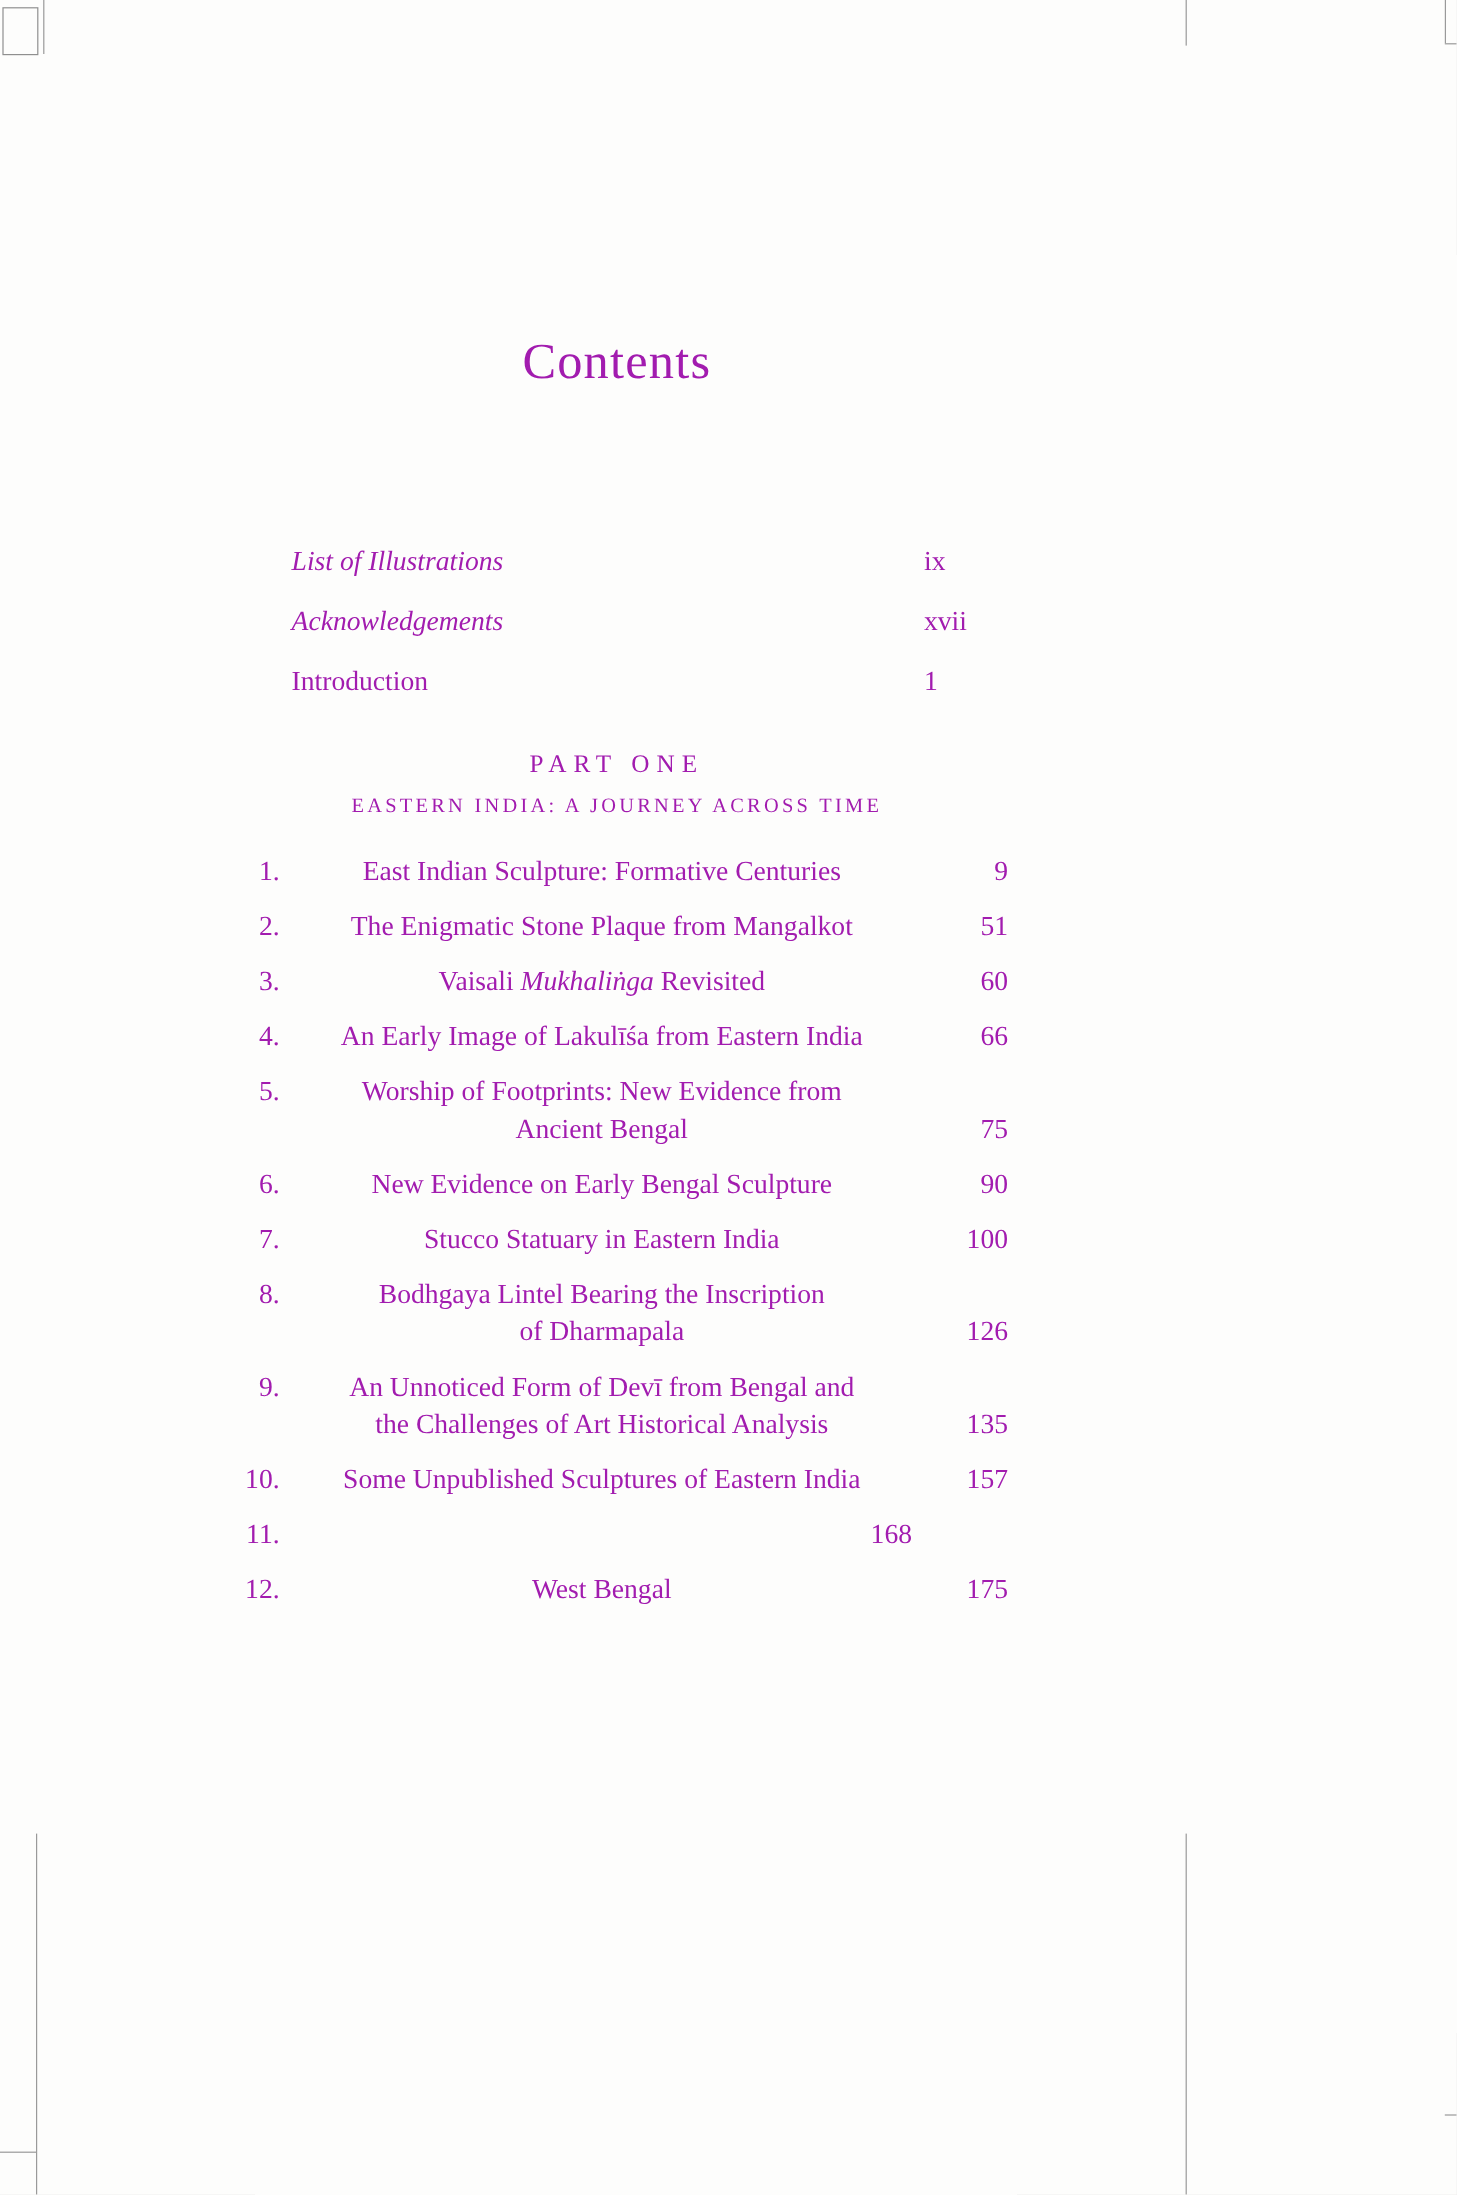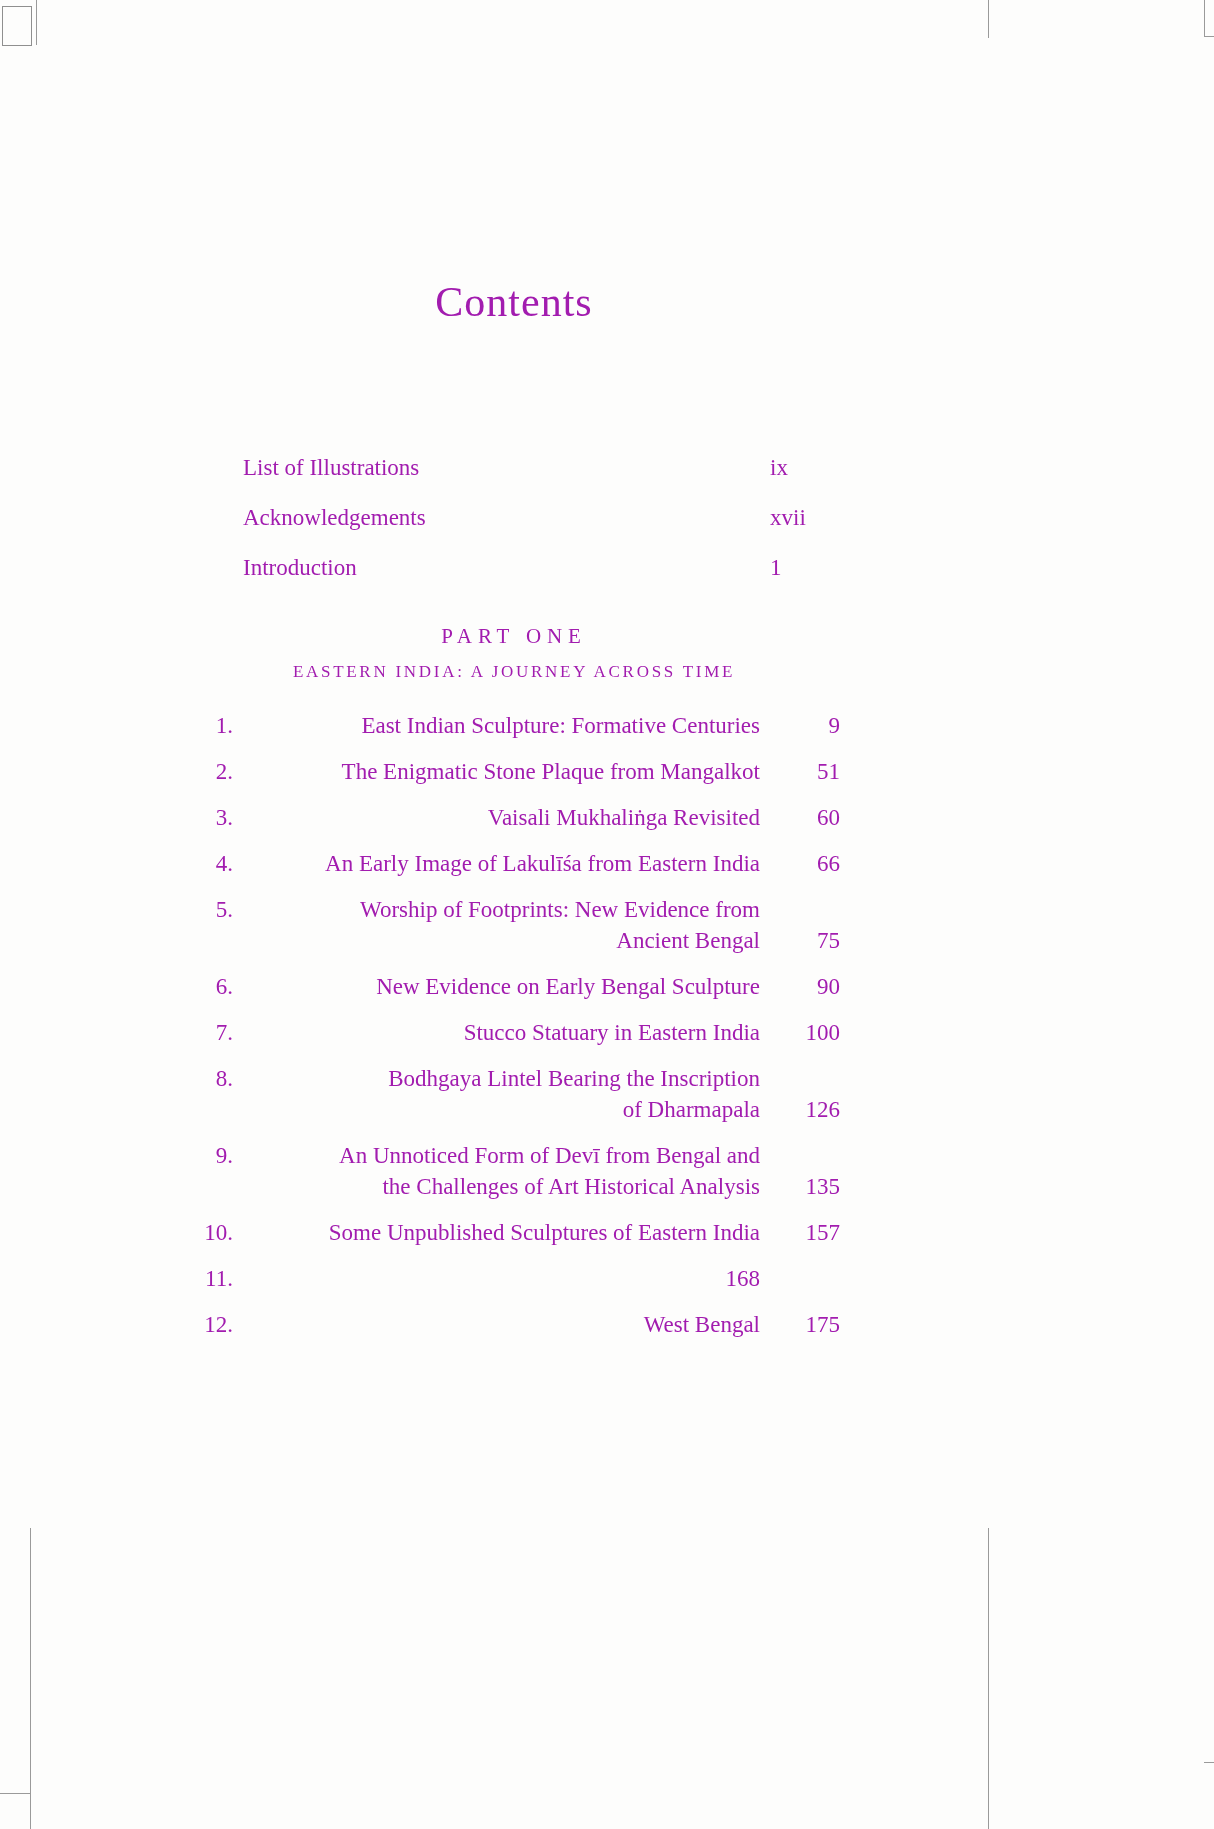--- a/index.html
+++ b/index.html
@@ -42,21 +42,21 @@
   .front-row {
     display: grid;
     grid-template-columns: 1fr 70px;
     padding-left: 55px;
     font-size: 23px;
     line-height: 31px;
     margin-bottom: 19px;
   }
   .front-label { text-align: left; }
   .front-page { text-align: left; }
-  .italic { }
+  .italic { font-style: italic; }
   .part-block {
     position: absolute;
     top: 624px;
     left: 0;
     width: 100%;
     text-align: center;
   }
   .part-line1 {
     font-size: 21px;
     letter-spacing: 0.28em;
@@ -79,21 +79,21 @@
     grid-template-columns: 45px 1fr 70px;
     column-gap: 10px;
     font-size: 23px;
     line-height: 31px;
     margin-bottom: 15px;
   }
   .ch-num {
     text-align: right;
     align-self: start;
   }
-  .ch-text { text-align: right; }
+  .ch-text { text-align: center; }
   .ch-page {
     text-align: right;
     align-self: end;
   }
   
   .mark { position: absolute; background: #9a9a9a; }
   .mark-box {
     position: absolute;
     border: 1px solid #8f8f8f;
     background: transparent;

